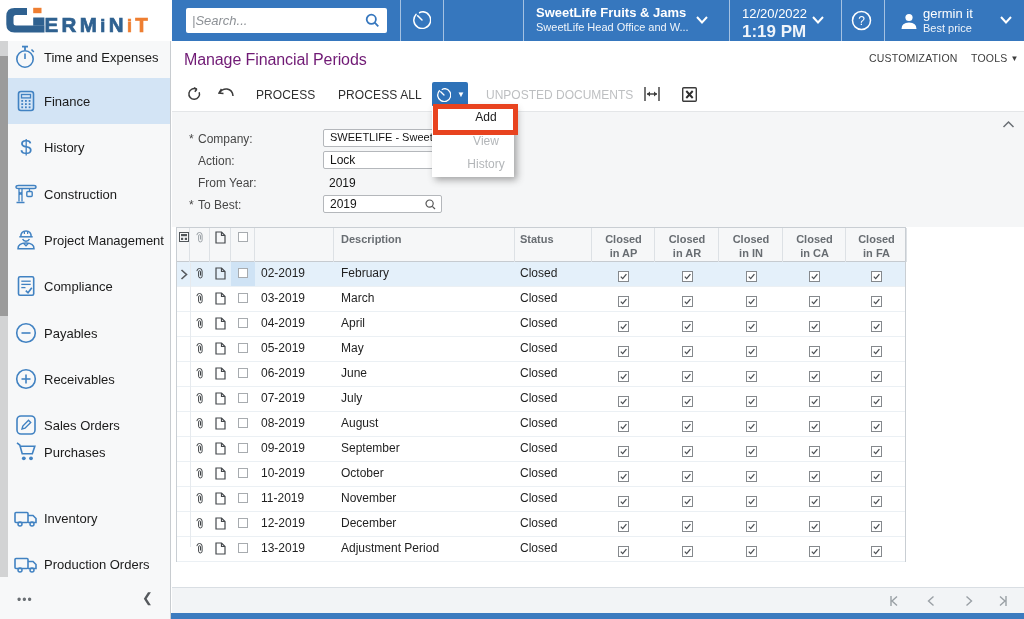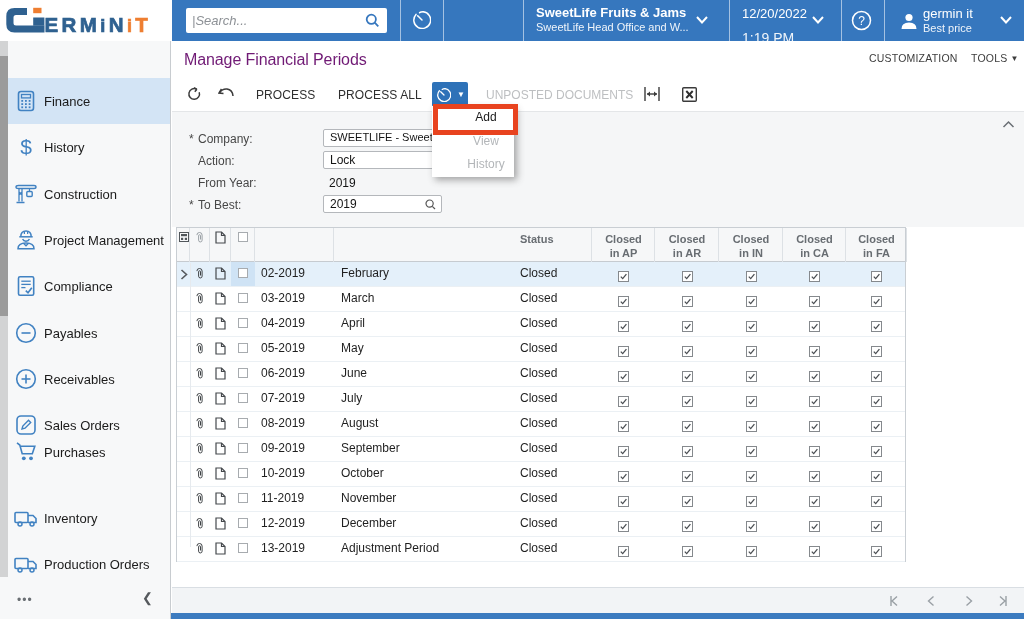--- a/index.html
+++ b/index.html
@@ -9,21 +9,21 @@
 
 
 #topbar { left:0; top:0; width:1024px; height:41px; background:#3677BE; }
 #logozone { left:0; top:0; width:172px; height:41px; background:#fff; }
 #searchbox { left:186px; top:8px; width:201px; height:25px; background:#fff; border-radius:2px; }
 #searchbox .ph { position:absolute; left:8px; top:5px; font-size:13px; font-style:italic; color:#8d9196; }
 .tbsep { top:0; width:1px; height:41px; background:rgba(255,255,255,0.55); }
 #comp1 { left:536px; top:5px; font-size:13px; font-weight:bold; color:#fff; }
 #comp2 { left:536px; top:21px; font-size:11px; color:rgba(255,255,255,0.92); }
 #date1 { left:742px; top:6px; font-size:13px; color:#fff; }
-#date2 { left:742px; top:30px; font-size:14px; color:rgba(255,255,255,0.92); }
+#date2 { left:742px; top:22px; font-size:17px; color:rgba(255,255,255,0.92);font-weight:bold; }
 #user1 { left:923px; top:6px; font-size:13px; color:#fff; }
 #user2 { left:923px; top:22px; font-size:11px; color:rgba(255,255,255,0.92); }
 
 
 #sidebar { left:0; top:41px; width:171px; height:578px; background:#F7F8F9; border-right:1px solid #C8CCD0; z-index:10; overflow:hidden; }
 #sbtrack { left:0; top:0px; width:8px; height:536px; background:#D2D3D4; }
 #sbthumb { left:0; top:15px; width:8px; height:260px; background:#9B9B9B; }
 .mitem { left:8px; width:163px; height:46px; display:flex; align-items:center; }
 .mitem.sel { background:#D3E4F5; }
 .mitem .mic svg { flex:none; }
@@ -117,20 +117,32 @@
 </svg>
 <div class="abs" id="user1">germin it</div>
 <div class="abs" id="user2">Best price</div>
 <svg class="abs" style="left:999px;top:15px" width="14" height="10" viewBox="0 0 14 10">
     <path d="M2 2 L7 7.5 L12 2" fill="none" stroke="#fff" stroke-width="2"></path>
   </svg>
 
 <div class="abs" id="sidebar">
   <div class="abs" id="sbtrack"></div>
   <div class="abs" id="sbthumb"></div>
+  <div class="abs mitem" style="top:-7px" id="mi0">
+      <span class="mic">
+        <svg width="22" height="24" viewBox="0 0 22 24">
+          <circle cx="10" cy="14" r="8.2" fill="none" stroke="#4182C2" stroke-width="1.6"></circle>
+          <line x1="10" y1="14" x2="10" y2="8.5" stroke="#4182C2" stroke-width="1.6"></line>
+          <line x1="10" y1="2" x2="10" y2="5" stroke="#4182C2" stroke-width="1.8"></line>
+          <line x1="7" y1="1.6" x2="13" y2="1.6" stroke="#4182C2" stroke-width="1.8"></line>
+          <line x1="16.5" y1="4.5" x2="18.8" y2="7" stroke="#4182C2" stroke-width="1.6"></line>
+        </svg>
+      </span>
+      <span class="mlabel">Time and Expenses</span>
+    </div>
   <div class="abs mitem sel" style="top:37px" id="mi1">
       <span class="mic">
         <svg width="22" height="24" viewBox="0 0 22 24">
           <rect x="3.5" y="2.5" width="15" height="19" rx="2.5" fill="none" stroke="#4182C2" stroke-width="1.6"></rect>
           <rect x="6.5" y="5.5" width="9" height="3.4" fill="none" stroke="#4182C2" stroke-width="1.3"></rect>
           <g fill="#4182C2">
             <rect x="6.3" y="11" width="1.8" height="1.8"></rect>
             <rect x="10" y="11" width="1.8" height="1.8"></rect>
             <rect x="13.7" y="11" width="1.8" height="1.8"></rect>
             <rect x="6.3" y="14.2" width="1.8" height="1.8"></rect>
@@ -320,20 +332,23 @@
 
 <div class="abs" id="grid">
   <div id="ghead">
       <div class="gcol" style="left: 0px; width: 13px;"></div>
       <div class="gcol" style="left: 13px; width: 20px;"></div>
       <div class="gcol" style="left: 33px; width: 21px;"></div>
       <div class="gcol" style="left: 54px; width: 24px;"></div>
       <div class="gcol" style="left: 78px; width: 79px;">
         <div class="ghtxt" style="position: absolute; top: 4px; left: 5px; margin-top: 28px;">Financial<br>Period ID</div>
       </div>
+      <div class="gcol" style="left: 157px; width: 181px;">
+        <div class="ghtxt" style="position: absolute; top: 4px; left: 7px;">Description</div>
+      </div>
       <div class="gcol" style="left: 338px; width: 77px;">
         <div class="ghtxt" style="position: absolute; top: 4px; left: 5px;">Status</div>
       </div>
       <div class="gcol" style="left: 415px; width: 63px;">
         <div class="ghtxt" style="position: absolute; top: 4px; left: 0px; width: 63px; text-align: center;">Closed<br>in AP</div>
       </div>
       <div class="gcol" style="left: 478px; width: 64px;">
         <div class="ghtxt" style="position: absolute; top: 4px; left: 0px; width: 64px; text-align: center;">Closed<br>in AR</div>
       </div>
       <div class="gcol" style="left: 542px; width: 64px;">

